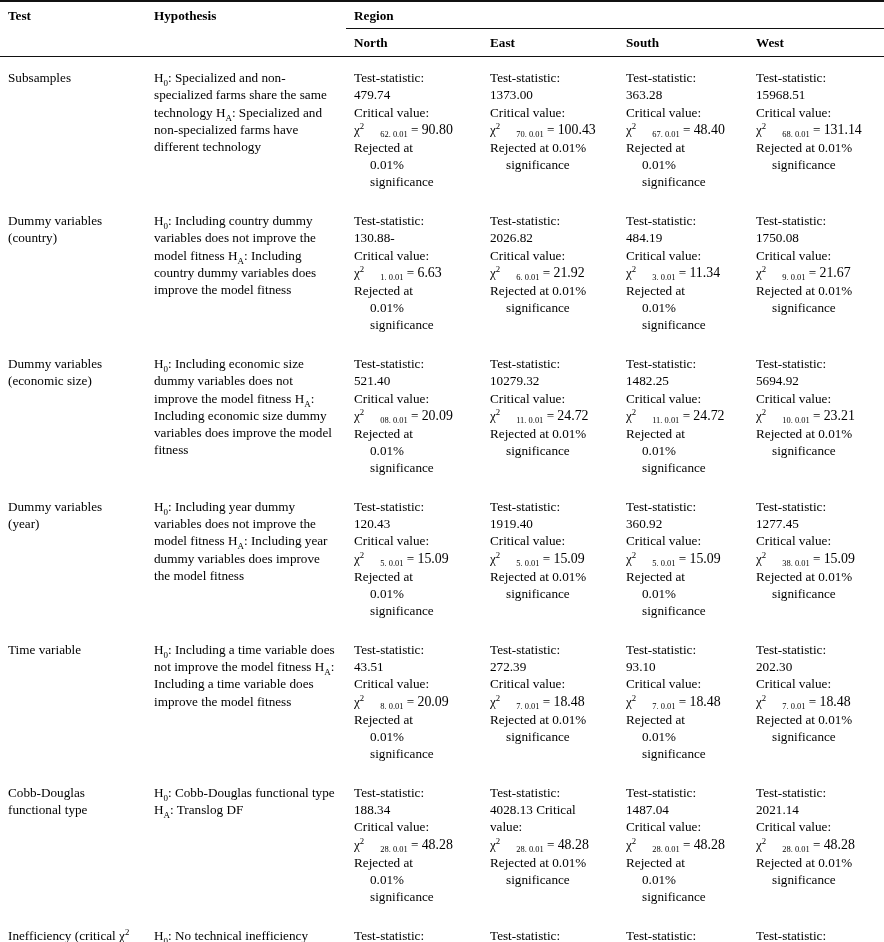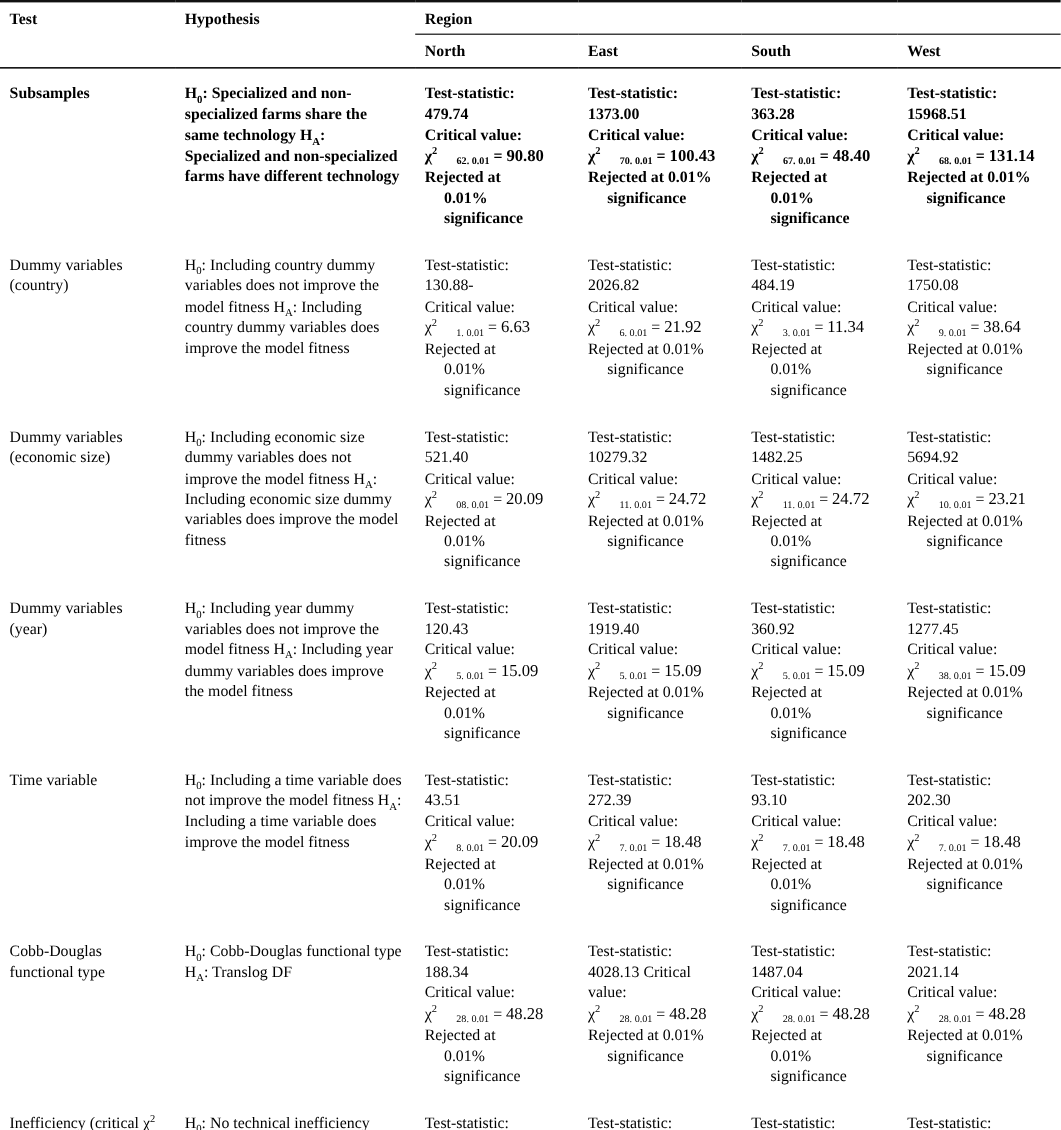--- a/index.html
+++ b/index.html
@@ -53,21 +53,21 @@
   }
   .hdr-sub th {
     font-weight: bold;
     padding: 5px 8px 5px 8px;
   }
   .hdr-sub.underline th { border-bottom: 1.2px solid #111; }
 
   tr.data-row > td {
     padding: 10px 10px 12px 8px;
   }
-  tr.data-row.first > td { padding-top: 12px; font-weight: bold; }
+  tr.data-row.first > td { padding-top: 12px; }
 
   .cell-text { display: block; }
 
   
   .indent { display: block; padding-left: 16px; }
 
   
   .chi {
     display: inline-block;
     white-space: nowrap;
@@ -191,21 +191,21 @@
             <span class="cell-text">Critical value:</span>
             <span class="cell-text"><span class="chi"><span class="sym">χ</span><sup>2</sup><sub>3.&nbsp;0.01</sub><span class="eq">&nbsp;=&nbsp;</span><span class="val">11.34</span></span></span>
             <span class="cell-text">Rejected at</span>
             <span class="cell-text indent">0.01%</span>
             <span class="cell-text indent">significance</span>
           </td>
           <td>
             <span class="cell-text">Test-statistic:</span>
             <span class="cell-text">1750.08</span>
             <span class="cell-text">Critical value:</span>
-            <span class="cell-text"><span class="chi"><span class="sym">χ</span><sup>2</sup><sub>9.&nbsp;0.01</sub><span class="eq">&nbsp;=&nbsp;</span><span class="val">38.64</span></span></span>
+            <span class="cell-text"><span class="chi"><span class="sym">χ</span><sup>2</sup><sub>9.&nbsp;0.01</sub><span class="eq">&nbsp;=&nbsp;</span><span class="val">21.67</span></span></span>
             <span class="cell-text">Rejected at 0.01%</span>
             <span class="cell-text indent">significance</span>
           </td>
         </tr>
         <tr class="data-row">
           <td>
             <span class="cell-text">Dummy variables (economic size)</span>
           </td>
           <td>
             <span class="cell-text hsub">H<sub>0</sub>: Including economic size dummy variables does not improve the model fitness H<sub>A</sub>: Including economic size dummy variables does improve the model fitness</span>

